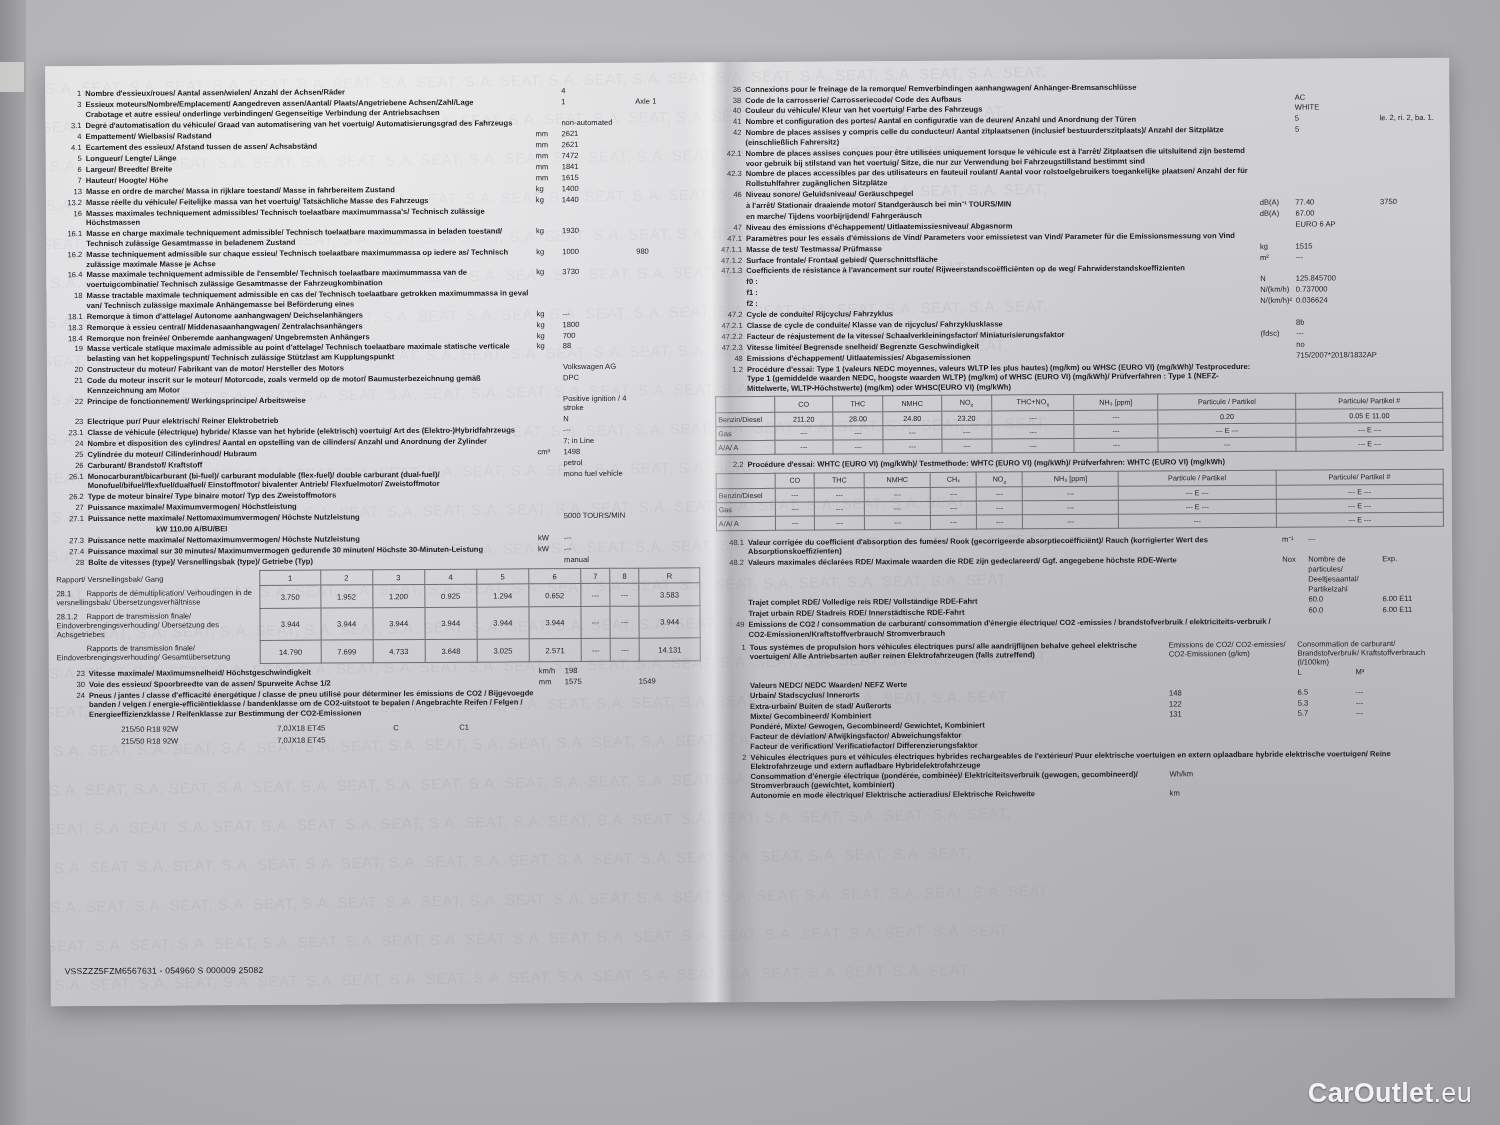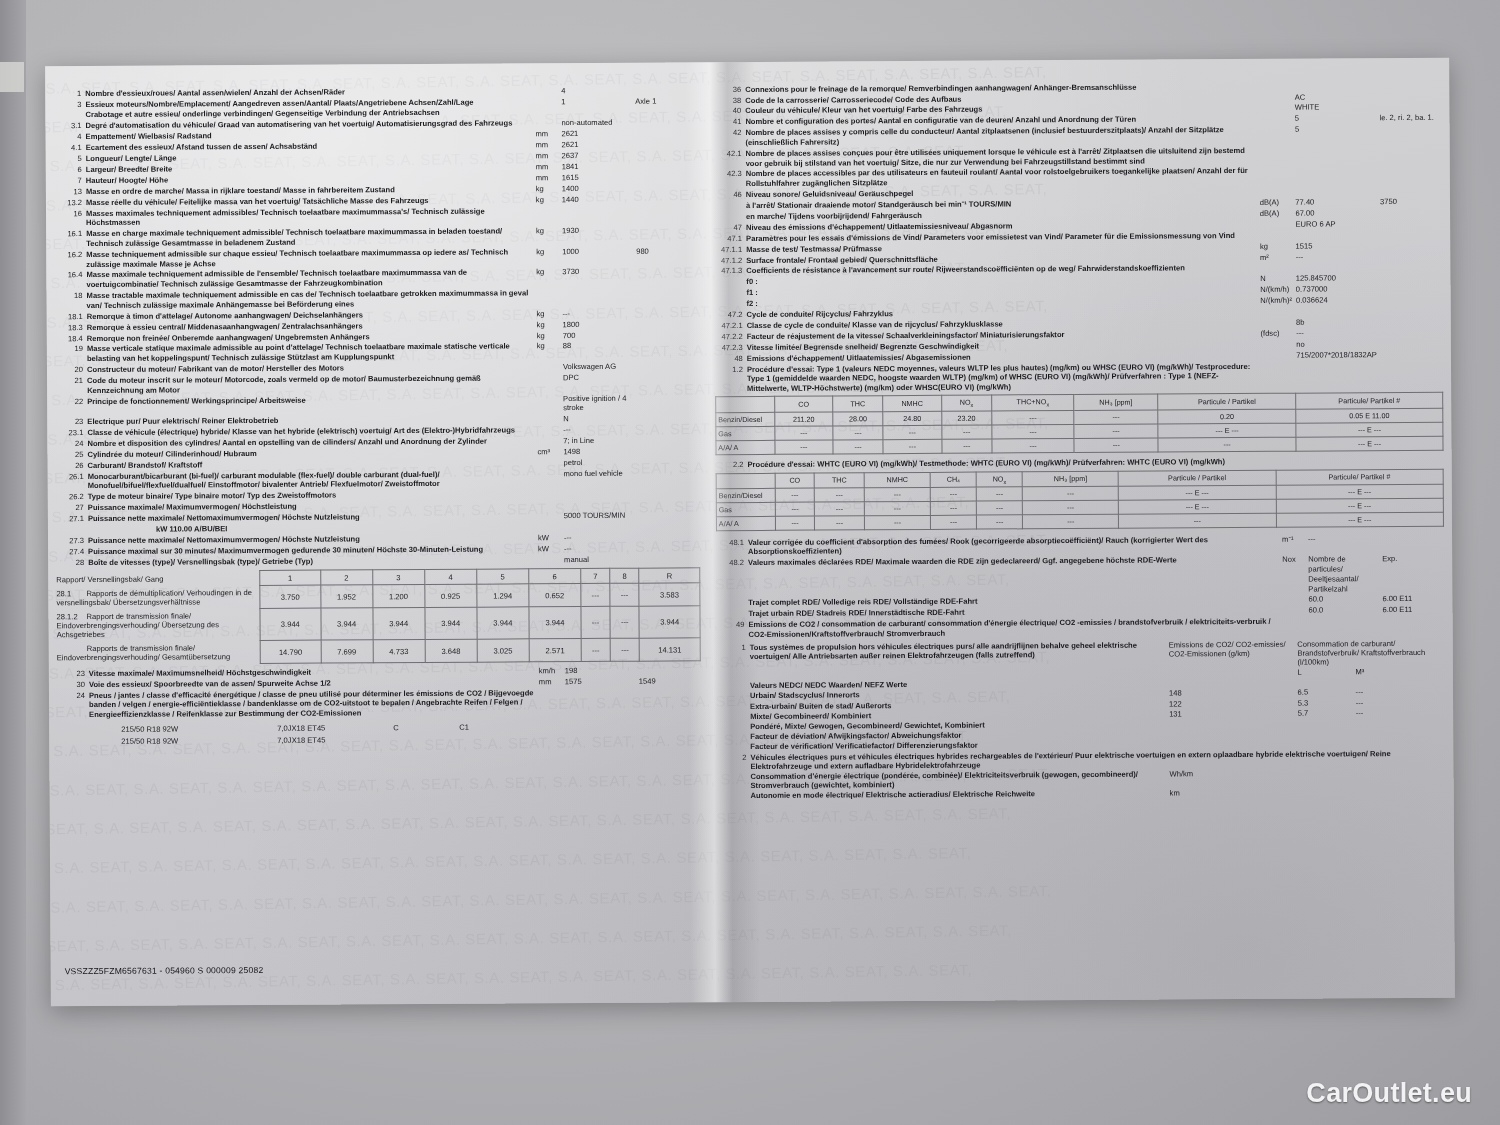--- a/index.html
+++ b/index.html
@@ -100,21 +100,21 @@
     font-size:8.6px;color:#17171b;letter-spacing:.2px;
   }
   .tyre{font-size:7.6px;color:#1b1b1f;}
   .tyre td{padding:0.6px 2px;}
   .logo{
     position:absolute;right:28px;bottom:16px;
     font-size:27px;color:#f2f2f4;font-weight:bold;
     text-shadow:0 1px 2px rgba(0,0,0,.45);
     letter-spacing:.3px;
   }
-  .logo .eu{font-weight:bold;}
+  .logo .eu{font-weight:normal;}
 </style>
 </head>
 <body>
 
 <div class="desk"></div>
 <div class="desk-left-edge"></div>
 <div class="desk-tape"></div>
 
 <div class="sheet">
   <div class="watermark" id="wm">
@@ -190,21 +190,21 @@
               <td class="n">4.1</td>
               <td class="desc b">Ecartement des essieux/ Afstand tussen de assen/ Achsabständ</td>
               <td class="u">mm</td>
               <td class="v">2621</td>
               <td class="v2"></td>
             </tr>
             <tr>
               <td class="n">5</td>
               <td class="desc b">Longueur/ Lengte/ Länge</td>
               <td class="u">mm</td>
-              <td class="v">2637</td>
+              <td class="v">7472</td>
               <td class="v2"></td>
             </tr>
             <tr>
               <td class="n">6</td>
               <td class="desc b">Largeur/ Breedte/ Breite</td>
               <td class="u">mm</td>
               <td class="v">1841</td>
               <td class="v2"></td>
             </tr>
             <tr>

